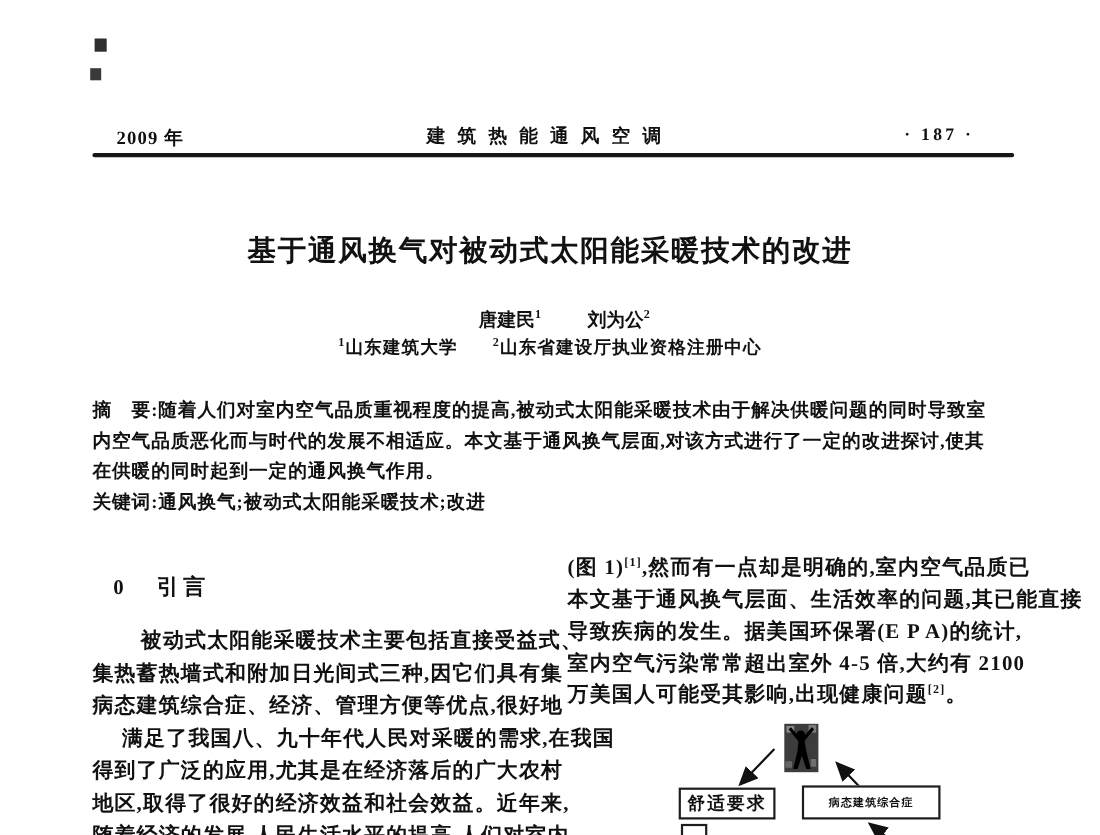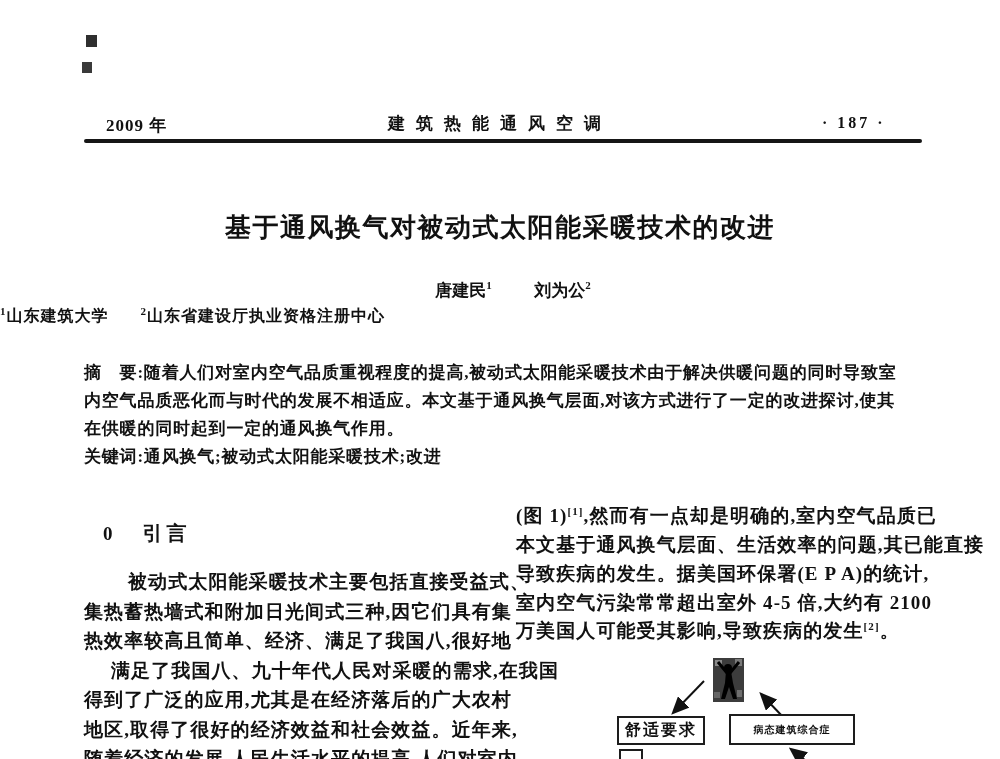--- a/index.html
+++ b/index.html
@@ -13,21 +13,21 @@
   
   .hdr-year{left:106px;top:114px;font-size:17px;font-weight:700;letter-spacing:1px;}
   .hdr-journal{left:0;right:0;top:112px;text-align:center;font-size:17px;font-weight:700;letter-spacing:11px;}
   .hdr-pageno{left:822px;top:114px;font-size:16px;font-weight:700;letter-spacing:3px;}
   .rule{left:84px;top:139px;width:838px;height:4px;background:#161616;border-radius:2px;}
   
   .title{left:0;right:0;top:210px;text-align:center;font-size:26px;font-weight:700;letter-spacing:1.5px;}
   .authors{left:0;right:0;top:279px;text-align:center;font-size:17px;font-weight:600;padding-left:26px;}
   .authors .gap{display:inline-block;width:34px;}
   sup.s{font-size:11px;vertical-align:super;line-height:0;}
-  .affil{left:0;right:0;top:306px;font-size:16px;font-weight:700;letter-spacing:1px;}
+  .affil{left:0;right:0;top:306px;text-align:center;font-size:16px;font-weight:700;letter-spacing:1px;}
   .affil .gap{display:inline-block;width:22px;}
   
   .abstract-line{left:84px;width:860px;font-size:17px;font-weight:700;letter-spacing:0.8px;white-space:nowrap;}
   .a1{top:361px;}.a2{top:389px;}.a3{top:417px;}
   .keywords{left:84px;top:445px;font-size:17px;font-weight:700;letter-spacing:0.8px;white-space:nowrap;}
   
   .sec-head{left:103px;top:520px;font-size:19px;font-weight:700;}
   .sec-head .lbl{margin-left:30px;font-size:20px;letter-spacing:4px;}
   
   .bline{font-size:19px;font-weight:600;letter-spacing:1.1px;white-space:nowrap;}
@@ -79,31 +79,31 @@
   <div class="abs abstract-line a2">内空气品质恶化而与时代的发展不相适应。本文基于通风换气层面,对该方式进行了一定的改进探讨,使其</div>
   <div class="abs abstract-line a3">在供暖的同时起到一定的通风换气作用。</div>
   <div class="abs keywords">关键词:通风换气;被动式太阳能采暖技术;改进</div>
 
   <div class="abs sec-head">
     <span>0</span><span class="lbl">引言</span>
   </div>
 
   <div class="abs bline lcol l1 indent">被动式太阳能采暖技术主要包括直接受益式、</div>
   <div class="abs bline lcol l2">集热蓄热墙式和附加日光间式三种,因它们具有集</div>
-  <div class="abs bline lcol l3">热效率较高且简单、经济、满足了我国八,很好地</div>
+  <div class="abs bline lcol l3">病态建筑综合症、经济、管理方便等优点,很好地</div>
   <div class="abs bline lcol l4">满足了我国八、九十年代人民对采暖的需求,在我国</div>
   <div class="abs bline lcol l5">得到了广泛的应用,尤其是在经济落后的广大农村</div>
   <div class="abs bline lcol l6">地区,取得了很好的经济效益和社会效益。近年来,</div>
   <div class="abs bline lcol l7">随着经济的发展,人民生活水平的提高,人们对室内</div>
 
   <div class="abs bline rcol r1"><span>(图 1)</span><sup class="ref">[1]</sup><span>,然而有一点却是明确的,室内空气品质已</span></div>
   <div class="abs bline rcol r2">本文基于通风换气层面、生活效率的问题,其已能直接</div>
   <div class="abs bline rcol r3">导致疾病的发生。据美国环保署(E P A)的统计,</div>
   <div class="abs bline rcol r4">室内空气污染常常超出室外 4-5 倍,大约有 2100</div>
-  <div class="abs bline rcol r5"><span>万美国人可能受其影响,导致疾病的发生</span><sup class="ref">[2]</sup><span>。</span></div>
+  <div class="abs bline rcol r5"><span>万美国人可能受其影响,出现健康问题</span><sup class="ref">[2]</sup><span>。</span></div>
 
   <div class="abs figure">
     <svg class="fig-svg" width="345" height="107" viewBox="0 0 345 107">
       <defs>
         <marker id="ah" markerWidth="9" markerHeight="8" refX="7" refY="4" orient="auto">
           <path d="M0,0 L9,4 L0,8 z" fill="#111"></path>
         </marker>
       </defs>
 
       <g>

